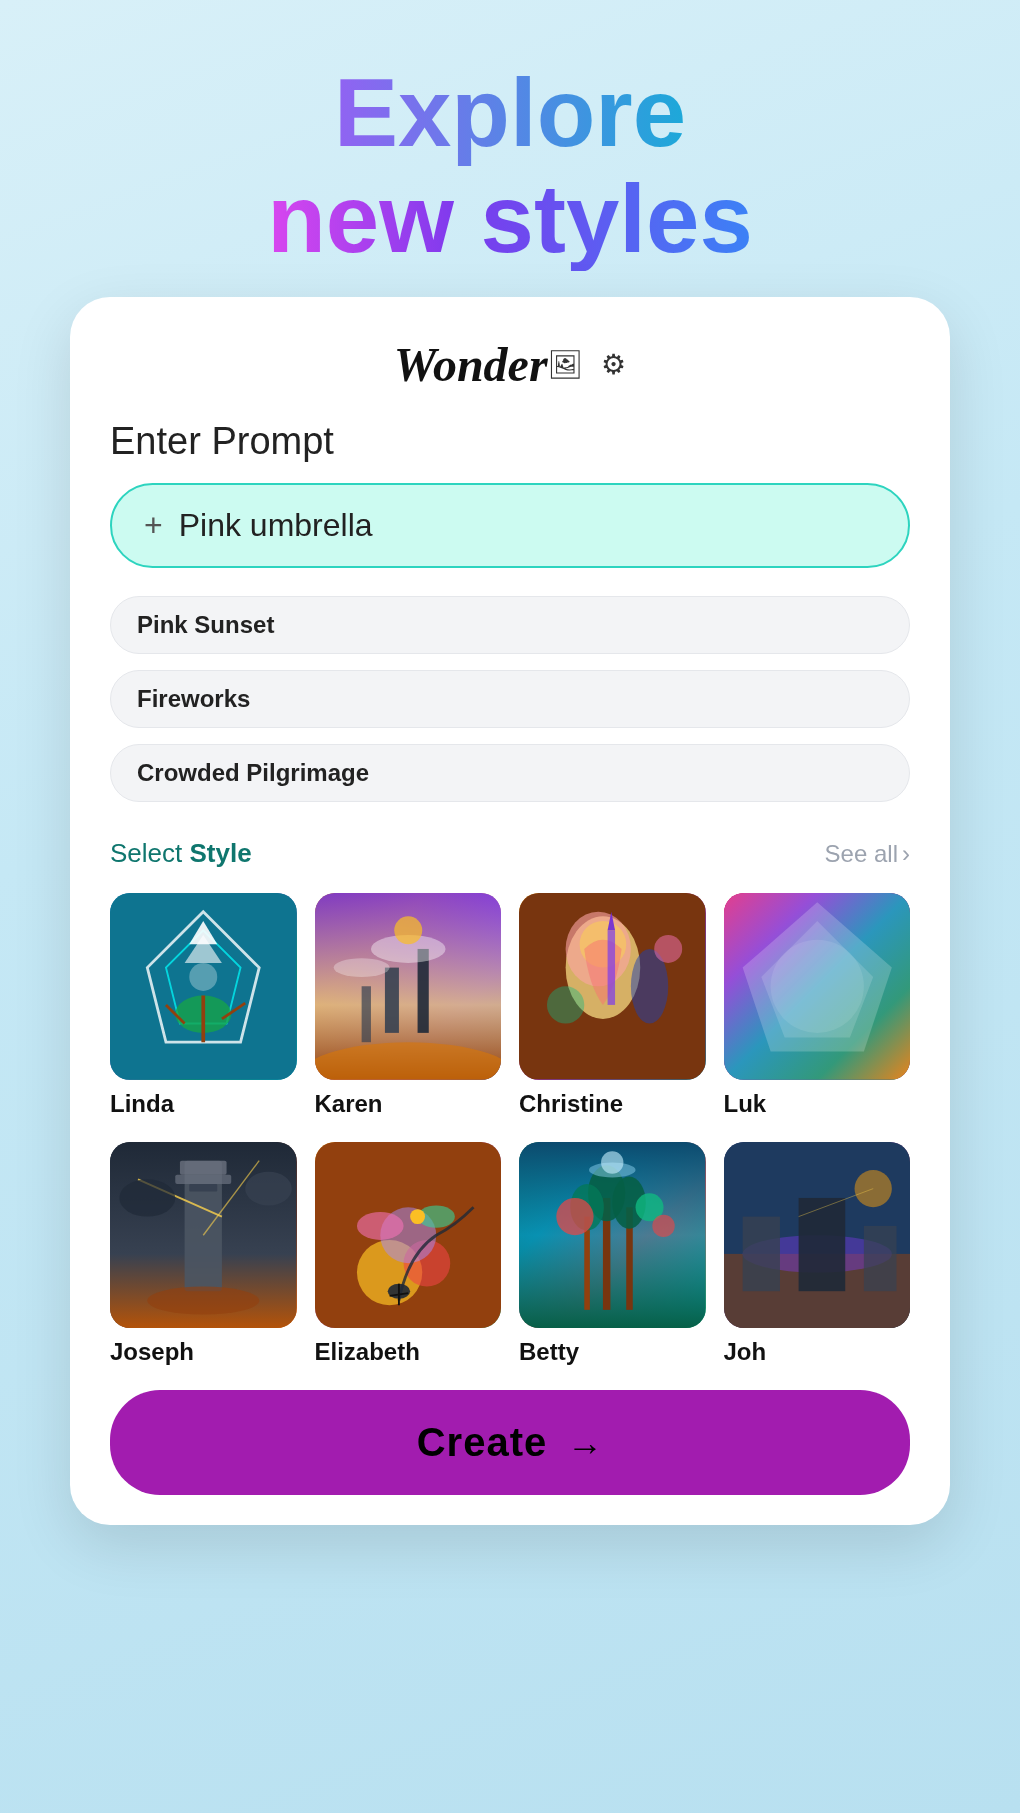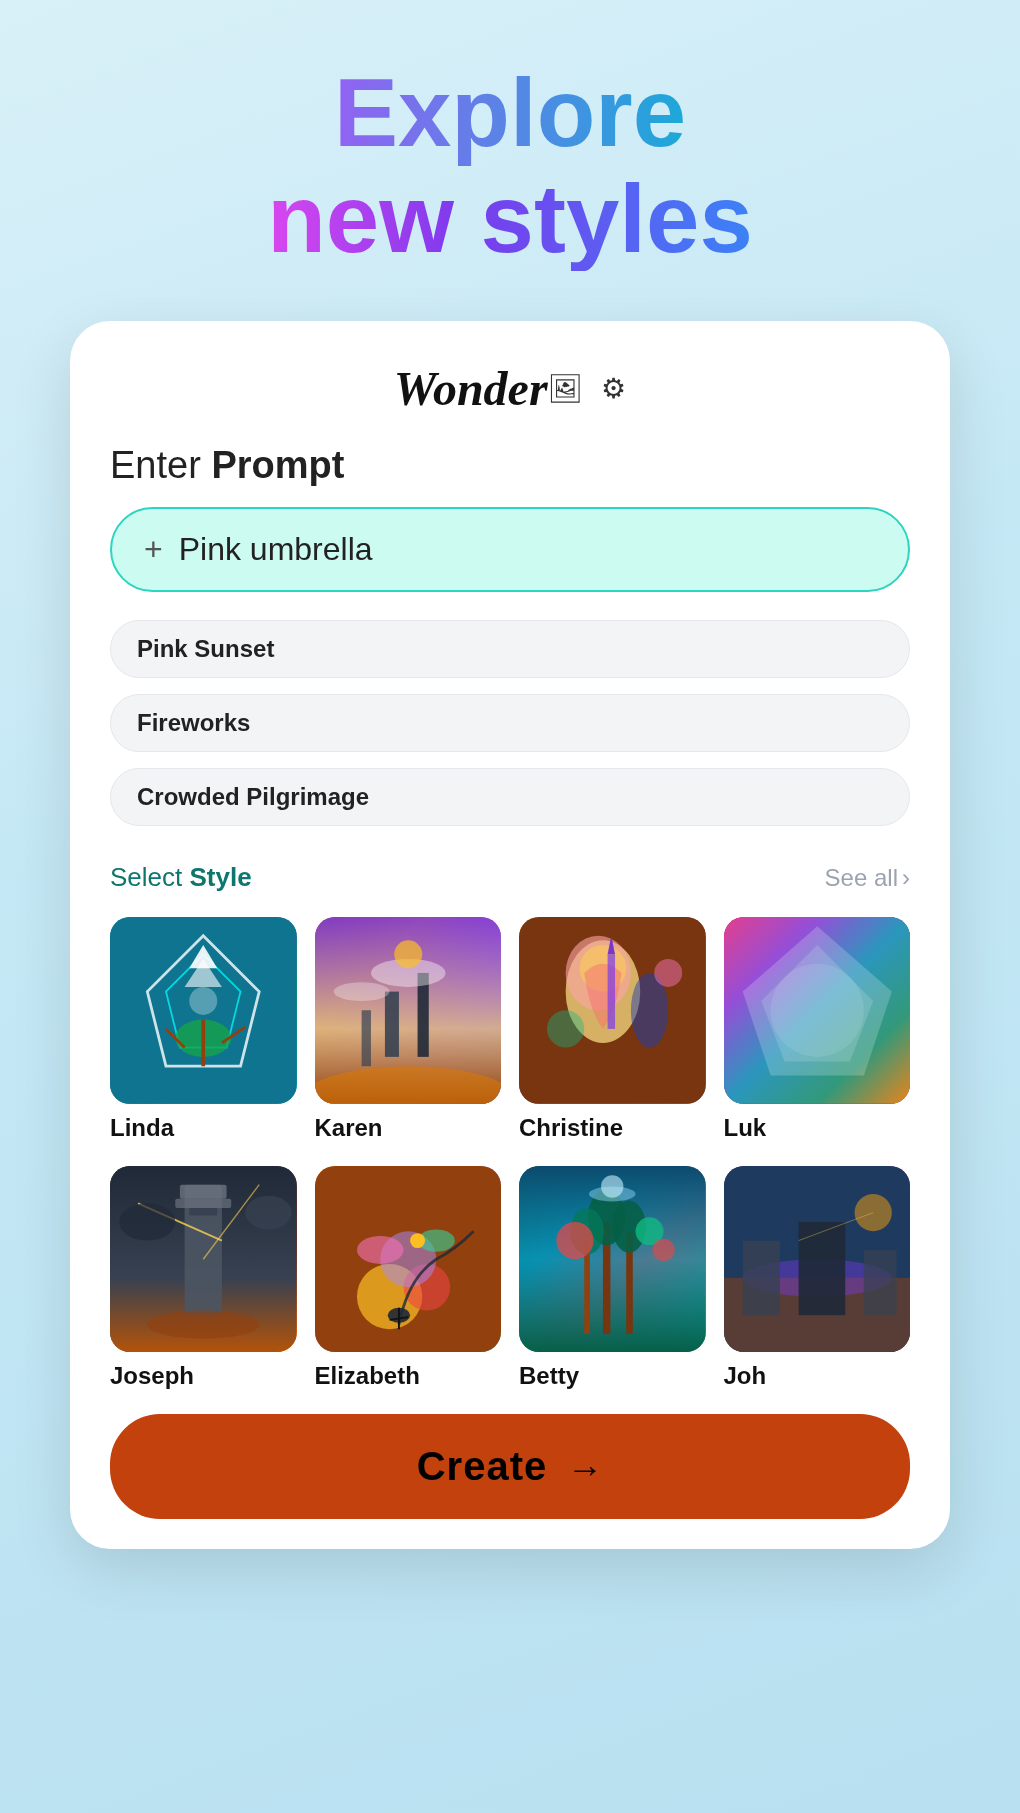--- a/index.html
+++ b/index.html
@@ -10,21 +10,21 @@
       background: linear-gradient(160deg, #d8f0f8 0%, #c5e8f5 40%, #b8e0f0 100%);
       display: flex;
       flex-direction: column;
       align-items: center;
       font-family: -apple-system, BlinkMacSystemFont, 'Segoe UI', sans-serif;
       padding: 60px 20px 40px;
     }
 
     .hero-title {
       text-align: center;
-      margin-bottom: 50px;
+      margin-bottom: 26px;
       line-height: 1.1;
     }
 
     .hero-title .line1 {
       font-size: 96px;
       font-weight: 800;
       background: linear-gradient(90deg, #a855f7 0%, #06b6d4 100%);
       -webkit-background-clip: text;
       -webkit-text-fill-color: transparent;
       background-clip: text;
@@ -75,21 +75,21 @@
     }
 
     .prompt-label {
       font-size: 38px;
       font-weight: 400;
       color: #222;
       margin-bottom: 20px;
     }
 
     .prompt-label strong {
-      font-weight: 700;
+      font-weight: 400;
     }
 
     .prompt-input-box {
       display: flex;
       align-items: center;
       background: #ccfbf1;
       border: 2.5px solid #2dd4bf;
       border-radius: 50px;
       padding: 22px 32px;
       margin-bottom: 28px;
@@ -194,25 +194,26 @@
     .style-john { background: linear-gradient(135deg, #1e3a5f 0%, #7c3aed 30%, #92400e 70%, #1f2937 100%); }
 
     .style-name {
       font-size: 24px;
       font-weight: 700;
       color: #111;
     }
 
     .create-button {
       width: 100%;
-      background: #c2410c;
+      background: #a21caf;
       border: none;
       border-radius: 50px;
       padding: 30px;
       display: flex;
+      align-items: center;
       justify-content: center;
       gap: 20px;
       cursor: pointer;
       margin-top: 5px;
     }
 
     .create-label {
       font-size: 40px;
       font-weight: 900;
       color: #000;

